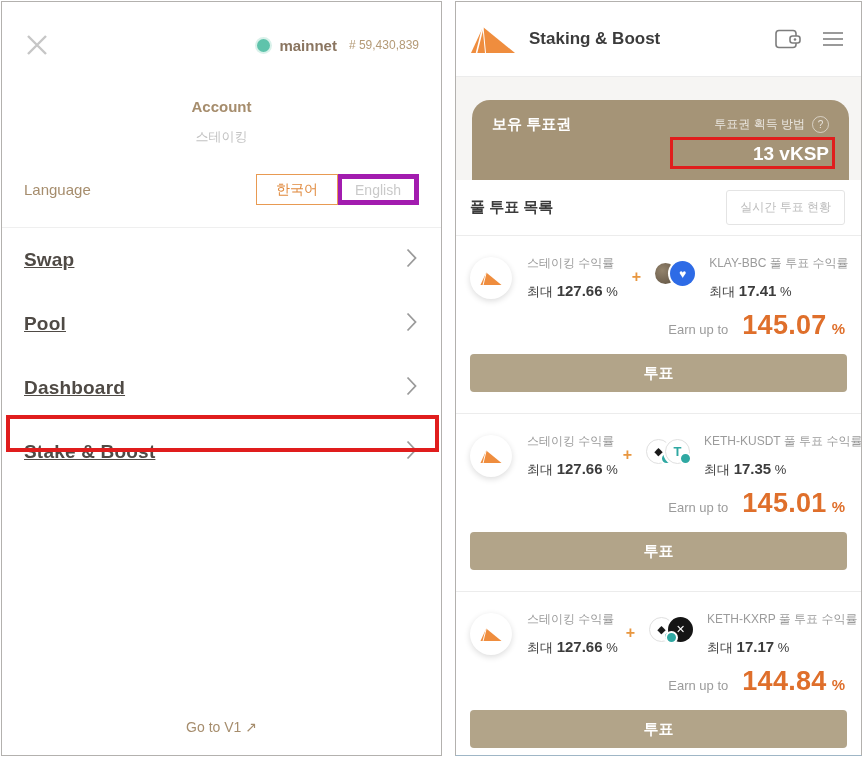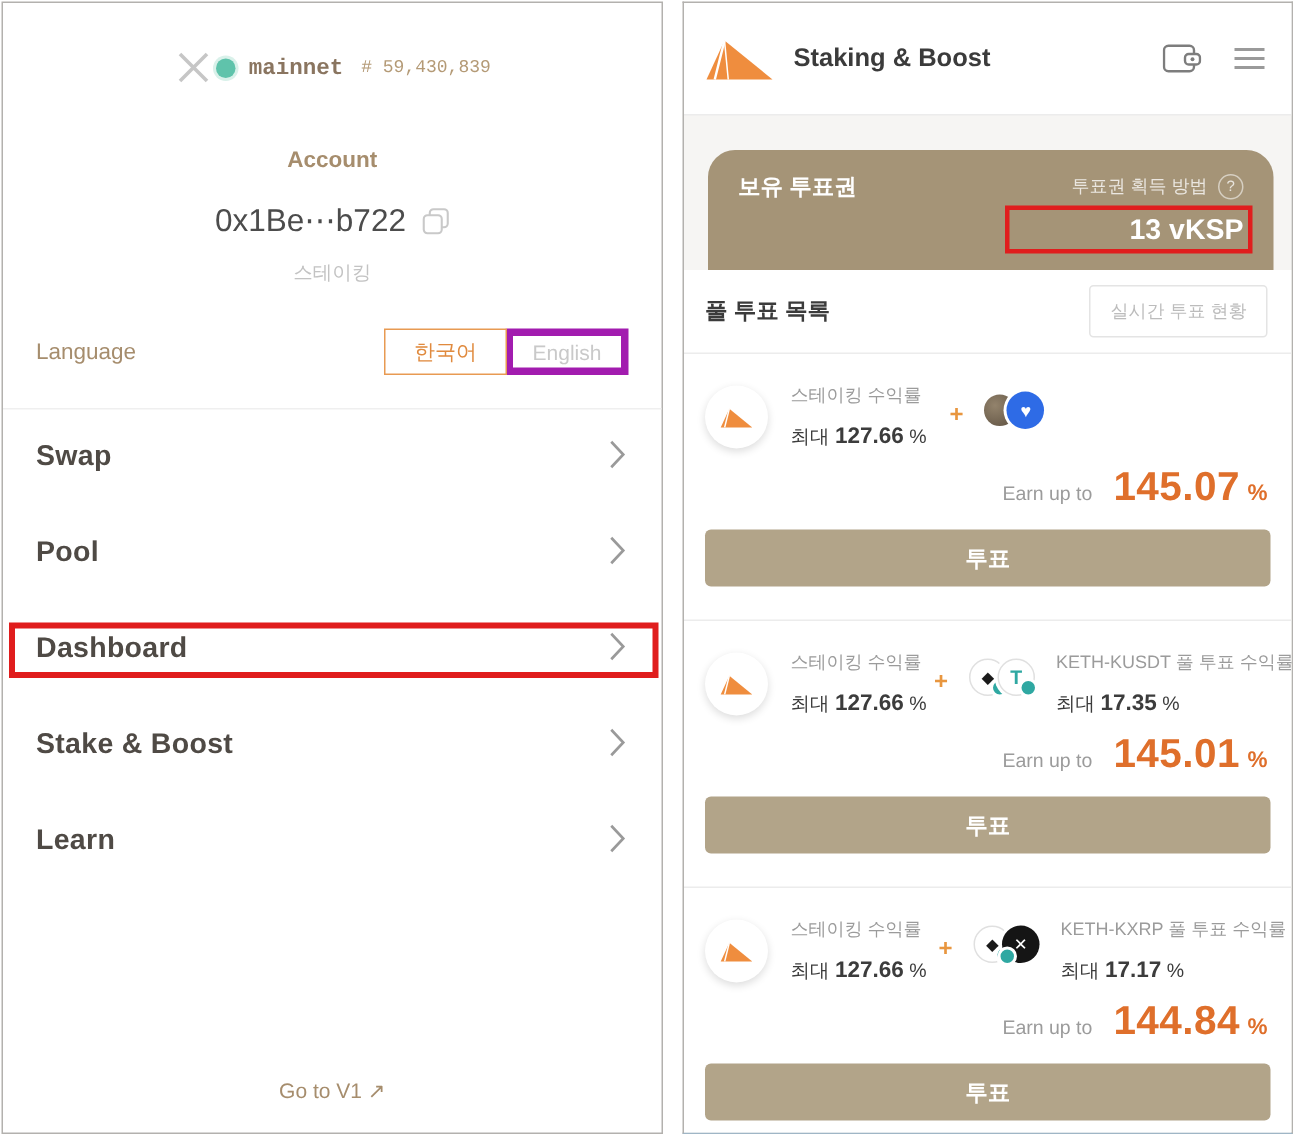--- a/index.html
+++ b/index.html
@@ -4,41 +4,41 @@
 <style>
   html,body{margin:0;padding:0;}
   body{width:863px;height:757px;background:#fff;position:relative;
        font-family:"Liberation Sans",sans-serif;color:#4c4c4c;overflow:hidden;}
   .panel{position:absolute;top:1px;height:755px;background:#fff;
          border:1px solid #b3b1ae;box-sizing:border-box;}
   .left{left:1px;width:441px;}
   .right{left:455px;width:407px;overflow:hidden;border-bottom-color:#9fb6c6;}
 
   
-  .lp-header{display:flex;justify-content:center;align-items:center;padding:28px 22px 0 20px;font-family:Liberation Mono, monospace;}
+  .lp-header{display:flex;justify-content:space-between;align-items:center;padding:28px 22px 0 20px;}
   .close-btn{cursor:pointer;line-height:0;}
   .net{display:flex;align-items:center;gap:9px;}
   .net-dot{width:13px;height:13px;border-radius:50%;background:#5fc3ab;box-shadow:0 0 0 2px #d9f1ea;}
   .net-name{color:#8a7560;font-weight:bold;font-size:15px;}
   .net-block{color:#b49a76;font-size:12px;margin-left:3px;}
   .acct-title{text-align:center;margin-top:38px;color:#a68d6d;font-weight:bold;font-size:15px;}
   .addr-row{display:flex;justify-content:center;align-items:center;gap:10px;margin-top:20px;}
   .addr{font-size:21px;color:#4c4c4c;}
   .change-wallet{text-align:center;color:#c3c3c3;font-size:13px;margin-top:13px;cursor:pointer;}
   .lang-row{display:flex;justify-content:space-between;align-items:center;padding:0 22px;margin-top:28px;}
   .lang-label{color:#a68d6d;font-size:15px;}
   .lang-btns{display:flex;}
   .lang-btn{width:82px;height:31px;display:flex;align-items:center;justify-content:center;
             background:#fff;font-size:14px;font-family:inherit;cursor:pointer;box-sizing:border-box;}
   .lang-btn.ko{border:1px solid #e89a52;color:#e08a3e;z-index:1;}
   .lang-btn.en{border:5px solid #a21caf;color:#c9c9c9;margin-left:-1px;}
   .divider{height:1px;background:#efefef;margin-top:22px;}
   .menu-item{height:64px;display:flex;justify-content:space-between;align-items:center;
              padding:0 24px 0 22px;cursor:pointer;}
-  .menu-label{font-size:19px;font-weight:bold;color:#4f4a45;letter-spacing:.2px;}
+  .menu-label{font-size:19px;font-weight:bold;color:#4f4a45;letter-spacing:.2px;text-decoration:underline;}
   .lp-footer{position:absolute;bottom:20px;left:0;width:100%;text-align:center;
              color:#a68d6d;font-size:14px;cursor:pointer;}
 
   
   .rp-header{height:74px;display:flex;align-items:center;padding:0 18px 0 14px;background:#fff;
              position:relative;z-index:2;box-shadow:0 1px 0 #ececec;}
   .rp-title{font-size:17px;font-weight:bold;color:#3b3b3b;margin-left:13px;flex:1;}
   .wallet-btn{margin-right:22px;line-height:0;cursor:pointer;}
   .burger{display:flex;flex-direction:column;gap:4px;cursor:pointer;}
   .burger span{display:block;width:20px;height:2px;background:#9a9a9a;}
@@ -105,29 +105,20 @@
     </span>
     <div class="net">
       <span class="net-dot"></span>
       <span class="net-name">mainnet</span>
       <span class="net-block"># 59,430,839</span>
     </div>
   </div>
 
   <div class="acct-title">Account</div>
 
-  <div class="addr-row">
-    <span class="addr">0x1Be⋯b722</span>
-    <span style="line-height:0;cursor:pointer;">
-      <svg width="19" height="19" viewBox="0 0 19 19">
-        <rect x="5.5" y="1.5" width="12" height="12" rx="2.5" fill="#fff" stroke="#c9c9c9" stroke-width="1.4"></rect>
-        <rect x="1.5" y="5.5" width="12" height="12" rx="2.5" fill="#fff" stroke="#c9c9c9" stroke-width="1.4"></rect>
-      </svg>
-    </span>
-  </div>
 
   <div class="change-wallet">스테이킹</div>
 
   <div class="lang-row">
     <span class="lang-label">Language</span>
     <div class="lang-btns">
       <button class="lang-btn ko">한국어</button>
       <button class="lang-btn en">English</button>
     </div>
   </div>
@@ -148,26 +139,20 @@
           </svg></span>
     </div>
     <div class="menu-item">
       <span class="menu-label">Dashboard</span>
       <span><svg width="11" height="20" viewBox="0 0 11 20">
             <path d="M1.5 1.5 L9.5 10 L1.5 18.5" fill="none" stroke="#9a9a9a" stroke-width="1.8"></path>
           </svg></span>
     </div>
     <div class="menu-item">
       <span class="menu-label">Stake &amp; Boost</span>
-      <span><svg width="11" height="20" viewBox="0 0 11 20">
-            <path d="M1.5 1.5 L9.5 10 L1.5 18.5" fill="none" stroke="#9a9a9a" stroke-width="1.8"></path>
-          </svg></span>
-    </div>
-    <div class="menu-item">
-      <span class="menu-label">Learn</span>
       <span><svg width="11" height="20" viewBox="0 0 11 20">
             <path d="M1.5 1.5 L9.5 10 L1.5 18.5" fill="none" stroke="#9a9a9a" stroke-width="1.8"></path>
           </svg></span>
     </div>
   </nav>
 
   <div class="lp-footer">Go to V1 ↗</div>
 
   <div class="hl hl-stake"></div>
 </div>
@@ -228,20 +213,24 @@
           </span>
           <div class="stat">
             <div class="stat-label">스테이킹 수익률</div>
             <div class="stat-val"><span>최대</span> <b>127.66</b> <span>%</span></div>
           </div>
           <span class="plus">+</span>
           <span class="pair">
             <span class="tok klay"></span>
             <span class="tok bbc">♥</span>
           </span>
+          <div class="pool-col">
+            <div class="stat-label">KLAY-BBC 풀 투표 수익률</div>
+            <div class="stat-val"><span>최대</span> <b>17.41</b> <span>%</span></div>
+          </div>
         </div>
         <div class="earn-row">
           <span class="earn-label">Earn up to</span><span class="earn-val">145.07</span><span class="earn-pct">%</span>
         </div>
         <button class="vote-btn">투표</button>
       </div>
 
       <div class="card">
         <div class="card-top">
           <span class="badge">

